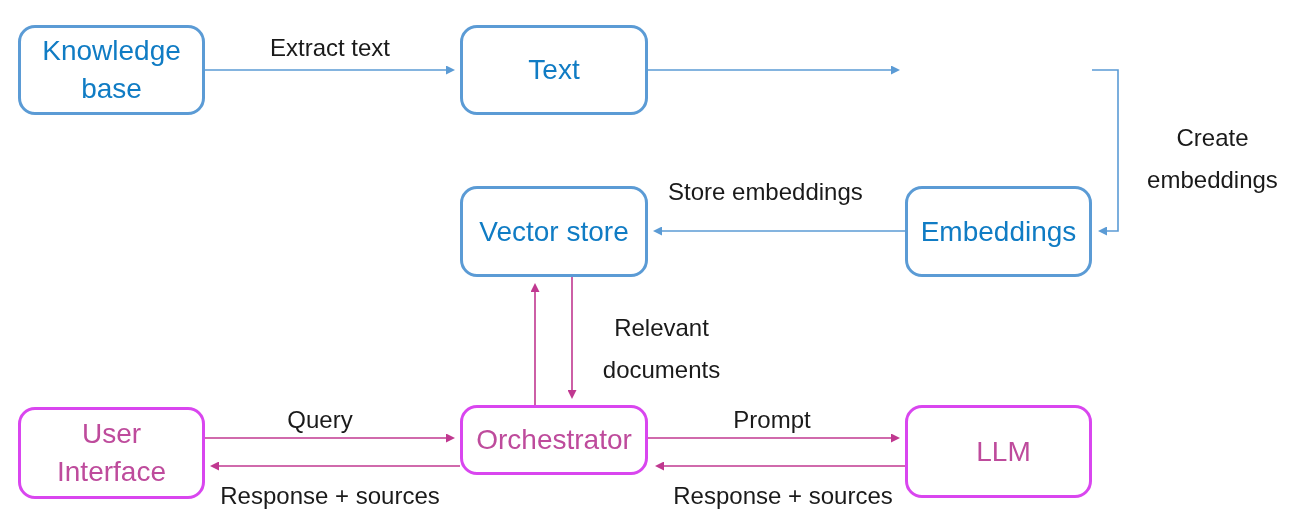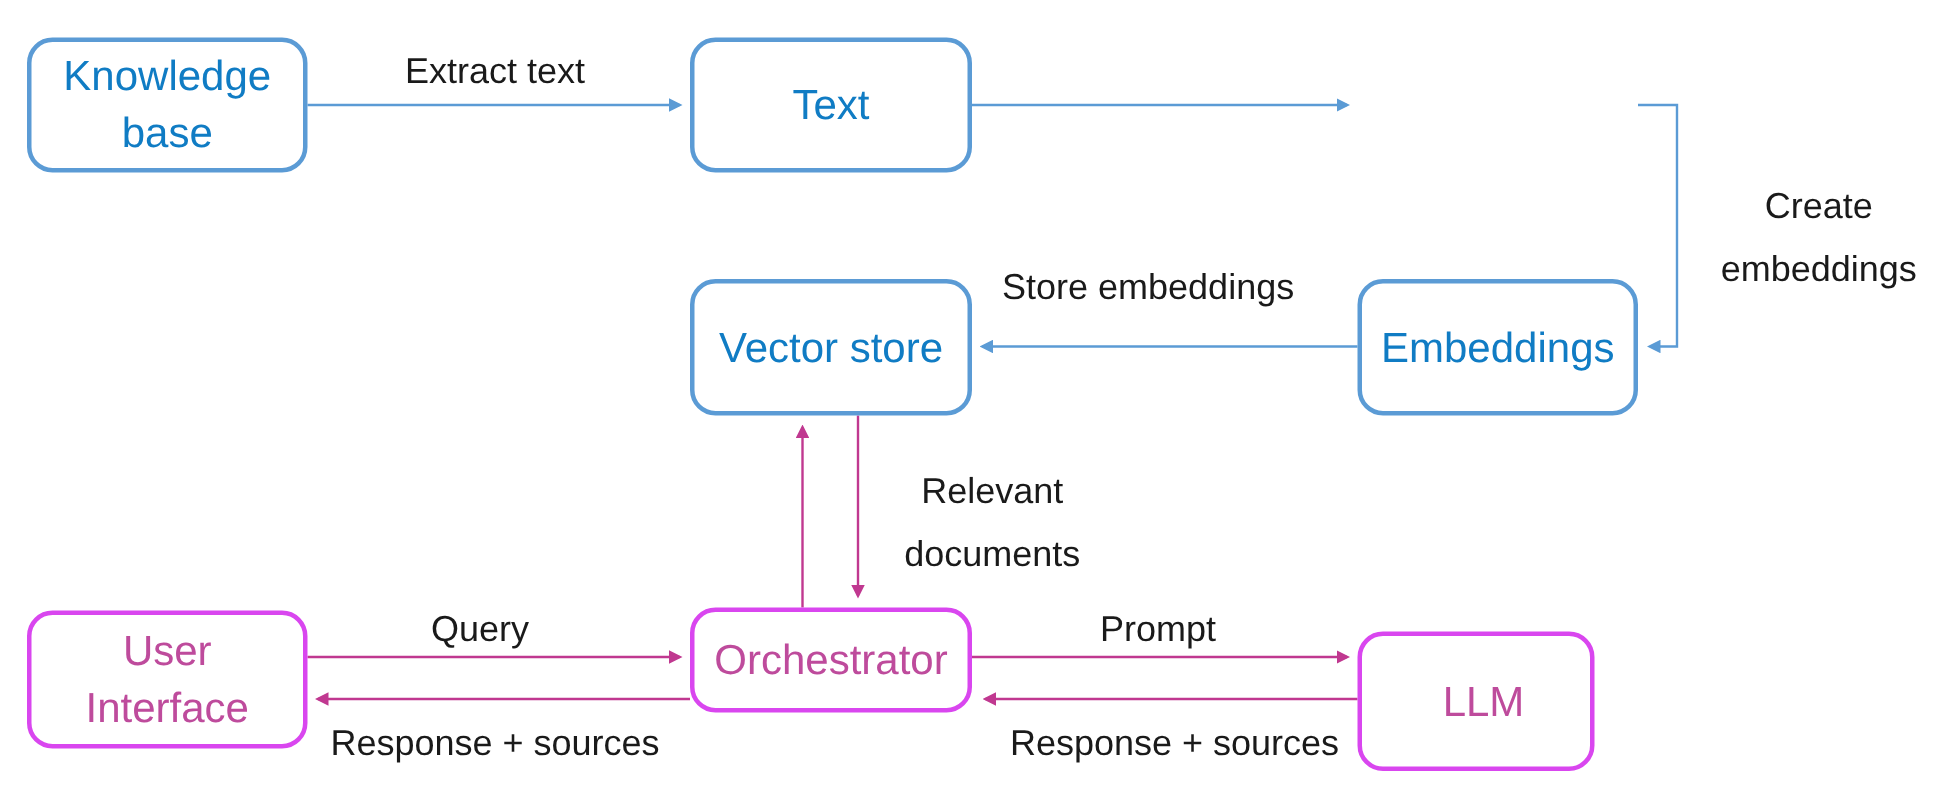--- a/index.html
+++ b/index.html
@@ -83,21 +83,21 @@
   </div>
   <div class="node blue" style="left:905px; top:186px; width:187px; height:91px;">
     <span>Embeddings</span>
   </div>
   <div class="node magenta" style="left:18px; top:407px; width:187px; height:92px;">
     <span>User Interface</span>
   </div>
   <div class="node magenta" style="left:460px; top:405px; width:188px; height:70px;">
     <span>Orchestrator</span>
   </div>
-  <div class="node magenta" style="left:905px; top:421px; width:158px; height:93px;padding-left:24px;">
+  <div class="node magenta" style="left:905px; top:405px; width:187px; height:93px;padding-left:24px;">
     <span>LLM</span>
   </div>
 
   <div class="edge-label center nowrap" style="left:240px; top:31px; width:180px;">Extract text</div>
   <div class="edge-label left lh-loose" style="left:1135px; top:117px; width:155px;">Create embeddings</div>
   <div class="edge-label left nowrap" style="left:668px; top:175px;">Store embeddings</div>
   <div class="edge-label left lh-loose" style="left:589px; top:307px; width:145px;">Relevant documents</div>
   <div class="edge-label center nowrap" style="left:245px; top:403px; width:150px;">Query</div>
   <div class="edge-label center nowrap" style="left:220px; top:479px; width:220px;">Response + sources</div>
   <div class="edge-label center nowrap" style="left:697px; top:403px; width:150px;">Prompt</div>

